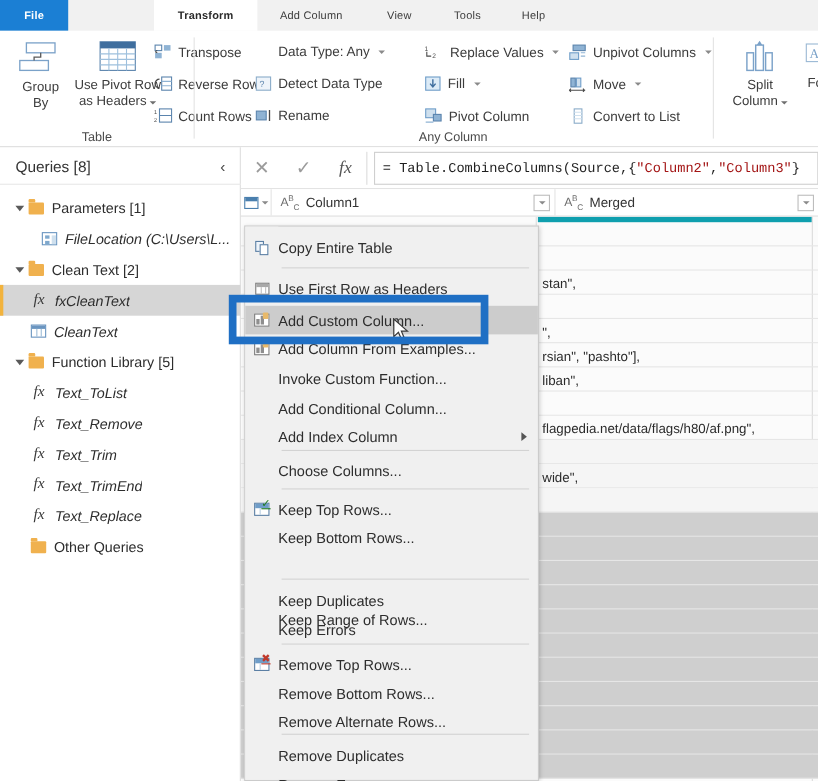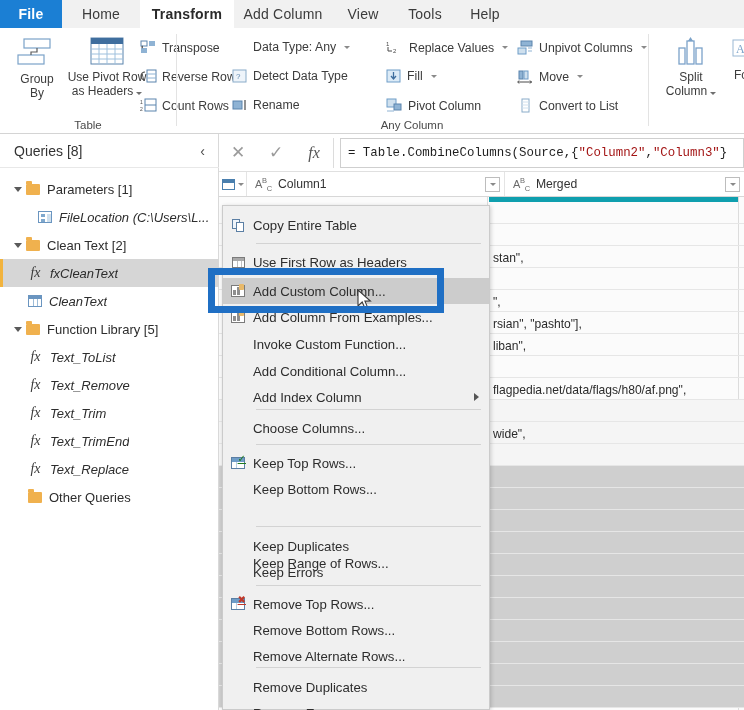--- a/index.html
+++ b/index.html
@@ -12,21 +12,21 @@
   #app { position: relative; width: 744px; height: 710px; }
 
   
   .tabstrip {
     position: absolute; left: 0; top: 0; width: 744px; height: 28px;
     background: #f1f1f1;
   }
   .tab {
     position: absolute; top: 0; height: 28px;
     display: flex; align-items: center; justify-content: center;
-    font-size: 14px; color: #3b3b3b; letter-spacing: .2px;
+    font-size: 10px; color: #3b3b3b; letter-spacing: .2px;
     cursor: default;
   }
   .tab.file { background: #1b7fd4; color: #ffffff; font-weight: 600; }
   .tab.active { background: #ffffff; color: #2a2a2a; font-weight: 600; }
 
   
   .ribbon {
     position: absolute; left: 0; top: 28px; width: 744px; height: 106px;
     background: #ffffff; border-bottom: 1px solid #d4d4d4;
   }
@@ -262,23 +262,20 @@
 </style>
 </head>
 <body>
 
 <div id="app">
 
   <div class="tabstrip">
     <div class="tab file" style="left:0;width:62px">
         <span>File</span>
       </div>
-    <div class="tab" style="left:62px;width:78px">
-        <span>Home</span>
-      </div>
     <div class="tab active" style="left:140px;width:94px">
         <span>Transform</span>
       </div>
     <div class="tab" style="left:234px;width:98px">
         <span>Add Column</span>
       </div>
     <div class="tab" style="left:332px;width:62px">
         <span>View</span>
       </div>
     <div class="tab" style="left:394px;width:62px">

